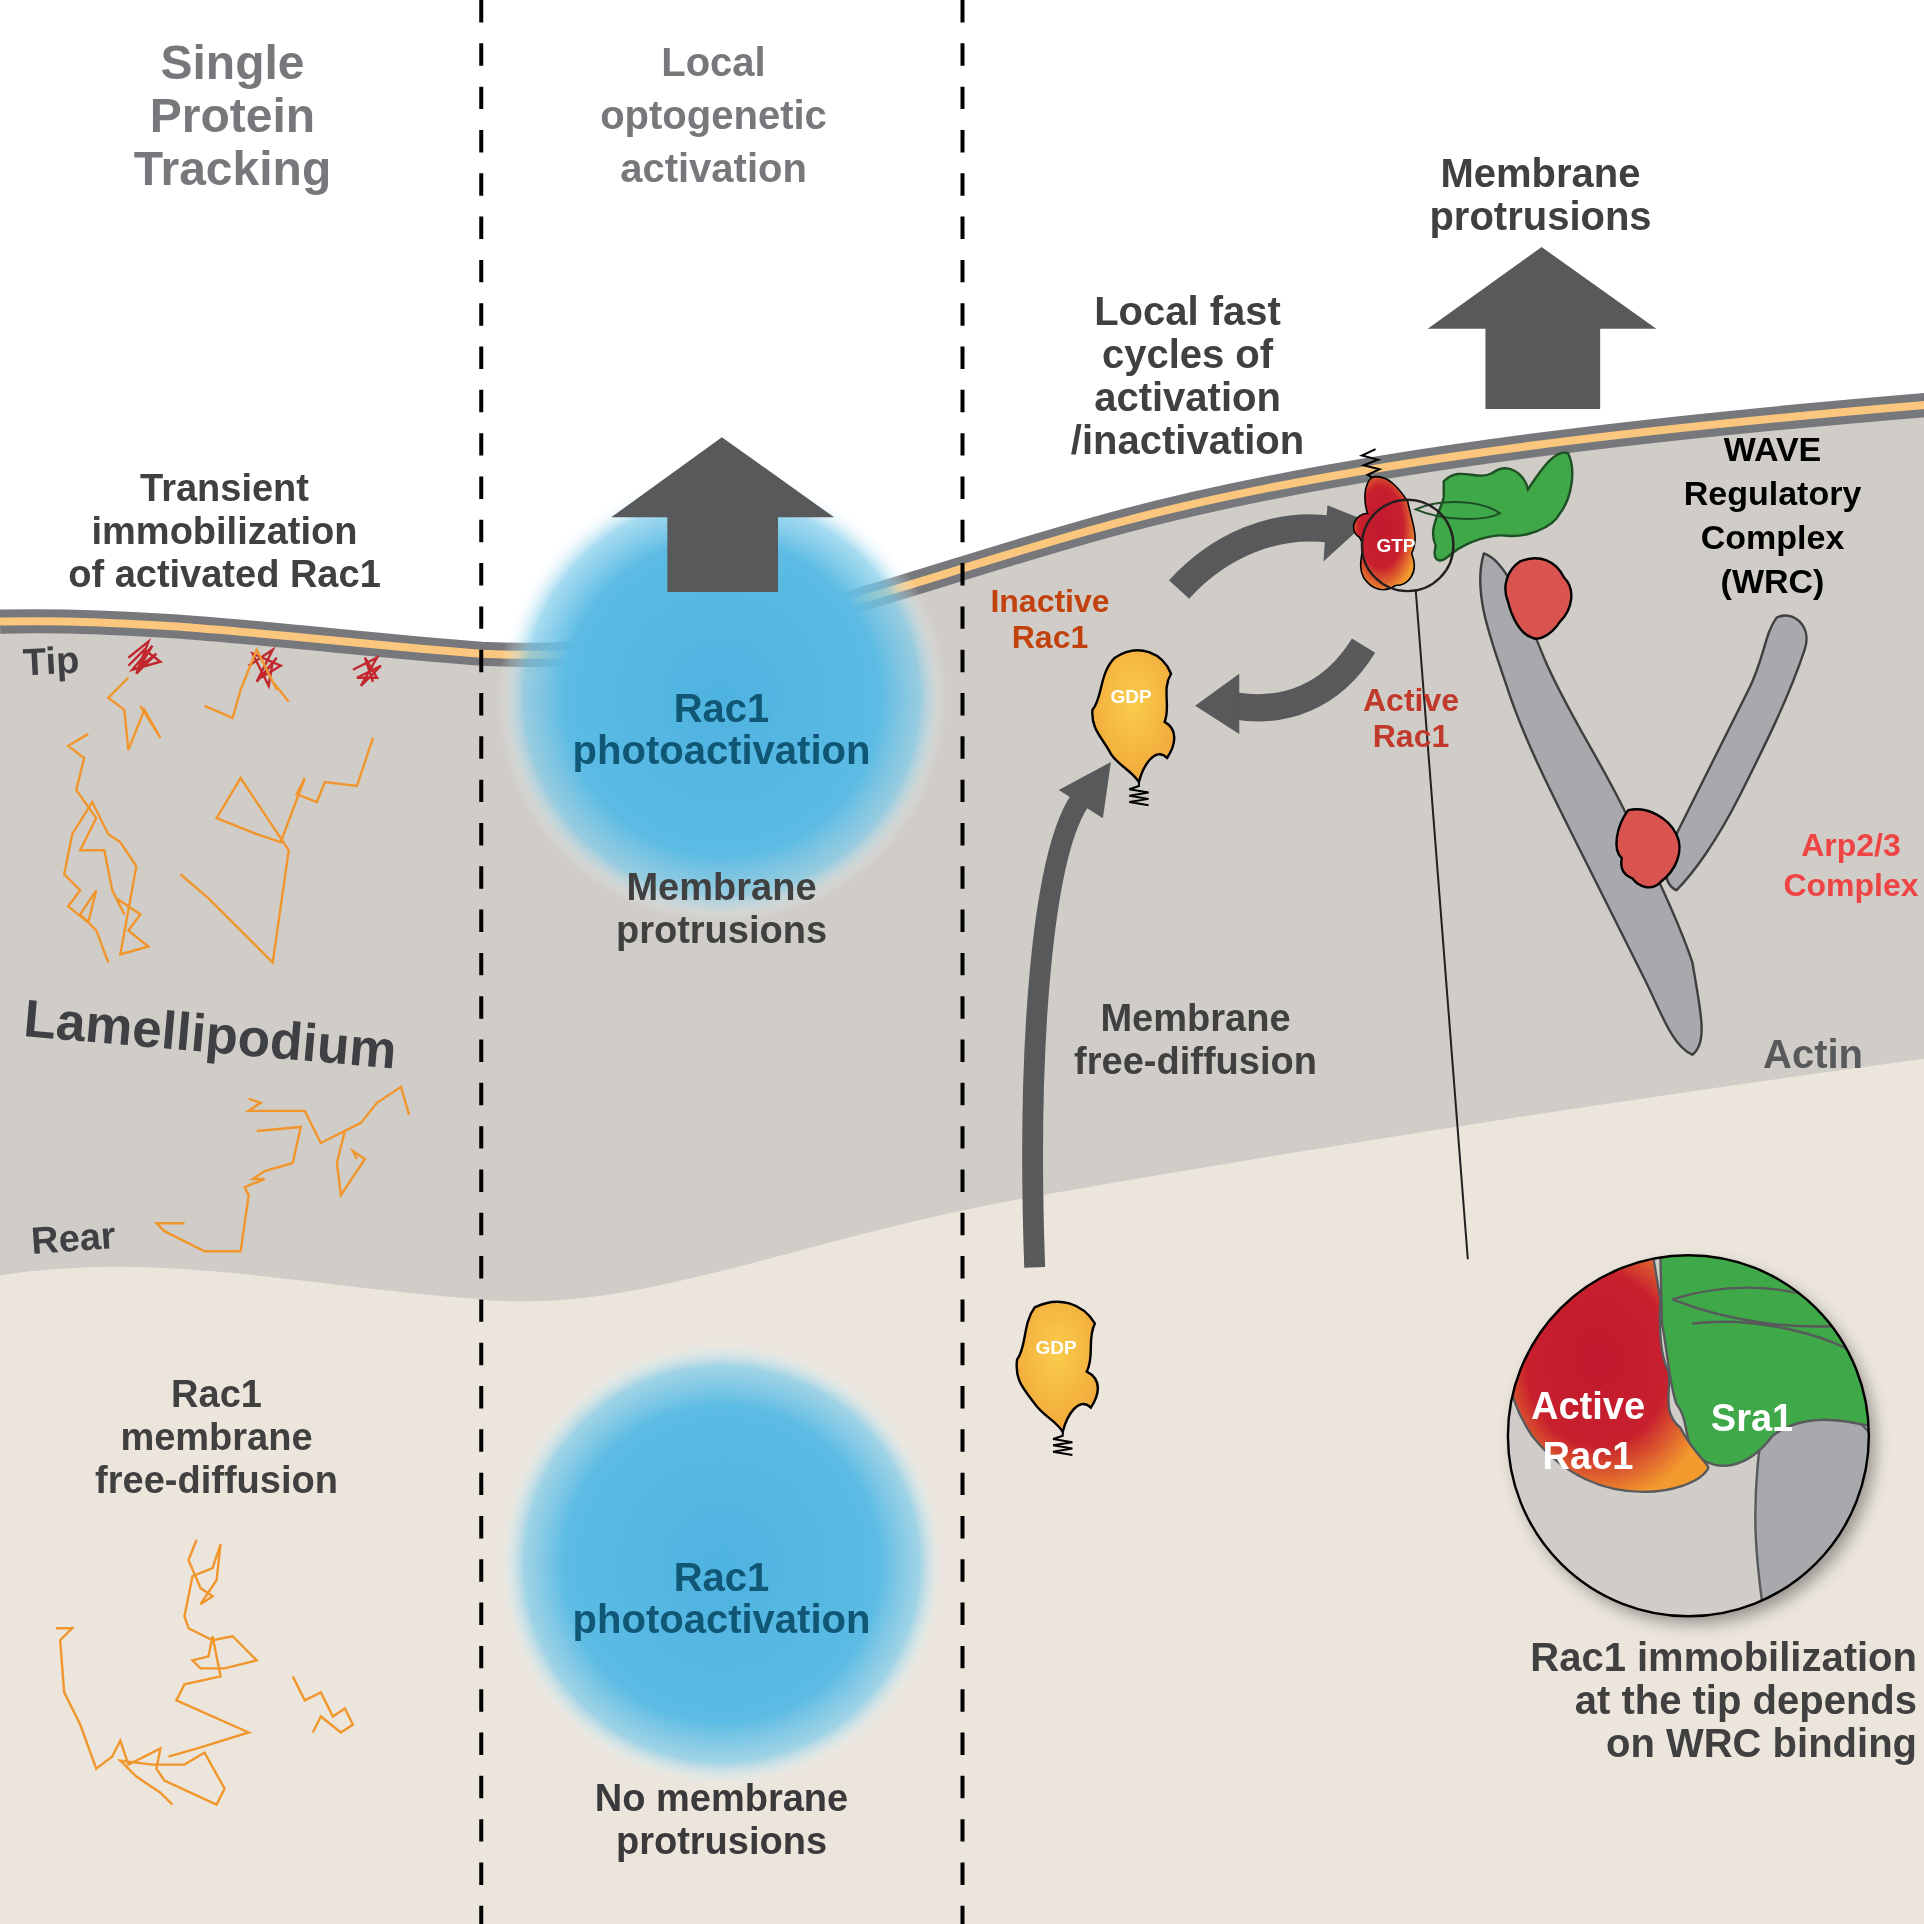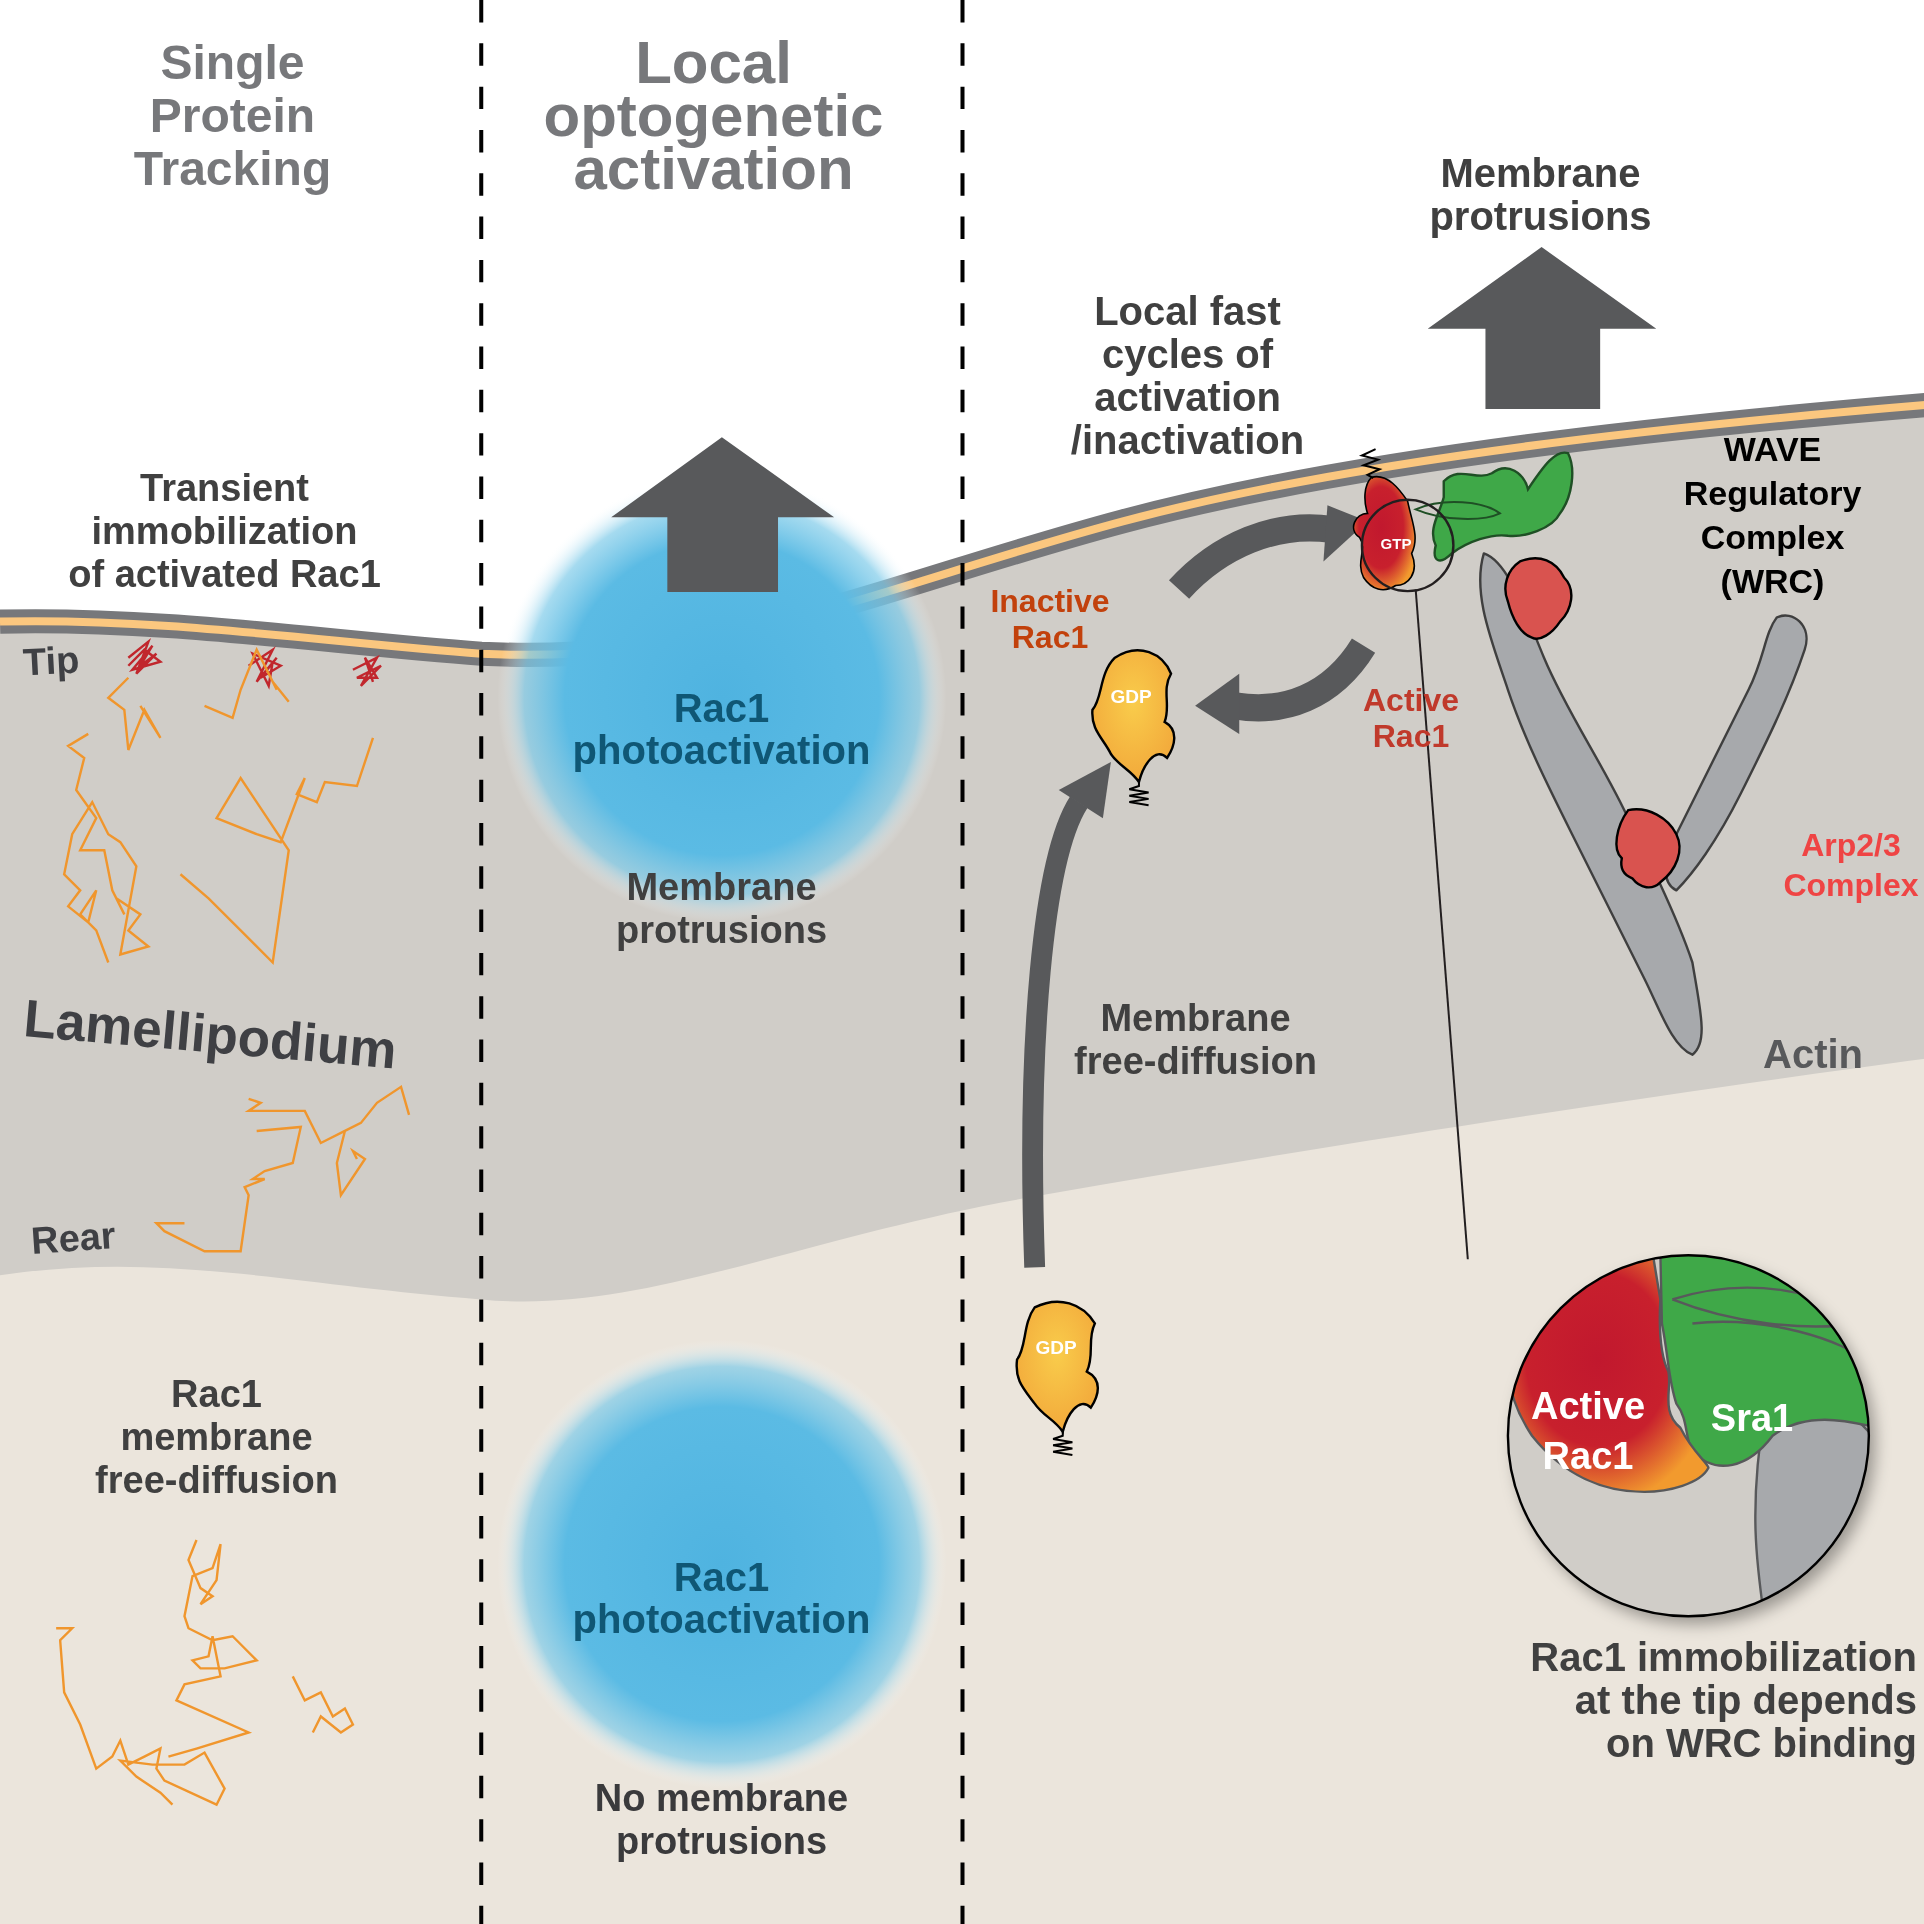--- a/index.html
+++ b/index.html
@@ -124,42 +124,42 @@
 <div class="lbl black" style="left:16px; top:467px; width:417px; font-size:38px; line-height:43px;">Transient
 immobilization
 of activated Rac1</div>
 <div class="lbl" style="left:22.5px; top:642px; font-size:38px; color:#3f4044; transform:rotate(-3deg);">Tip</div>
 <div class="lbl" style="left:24px; top:991px; font-size:53px; color:#3f4044; transform:rotate(5deg); transform-origin:left;">Lamellipodium</div>
 <div class="lbl" style="left:30.5px; top:1219px; font-size:38px; color:#3f4044; transform:rotate(-4deg);">Rear</div>
 <div class="lbl black" style="left:48px; top:1373px; width:337px; font-size:38px; line-height:43px;">Rac1
 membrane
 free-diffusion</div>
 
-<div class="lbl col-title" style="left:513px; top:36px; width:401px; font-size:60px;">Local
+<div class="lbl col-title" style="left:513px; top:36px; width:401px; font-size:40px;">Local
 optogenetic
 activation</div>
 <div class="lbl" style="left:513px; top:687px; width:417px; font-size:40px; line-height:42px; color:#0f5775;">Rac1
 photoactivation</div>
 <div class="lbl black" style="left:513px; top:866px; width:417px; font-size:38px; line-height:43px;">Membrane
 protrusions</div>
 <div class="lbl" style="left:513px; top:1556px; width:417px; font-size:40px; line-height:42px; color:#0f5775;">Rac1
 photoactivation</div>
 <div class="lbl" style="left:513px; top:1777px; width:417px; font-size:38px; line-height:43px; color:#3a3a3c;">No membrane
 protrusions</div>
 
 <div class="lbl black" style="left:1380px; top:152px; width:321px; font-size:40px; line-height:43px;">Membrane
 protrusions</div>
 <div class="lbl black" style="left:995px; top:290px; width:385px; font-size:40px; line-height:43px;">Local fast
 cycles of
 activation
 /inactivation</div>
 <div class="lbl" style="left:962px; top:583px; width:176px; font-size:32px; line-height:36px; color:#c2410c;">Inactive
 Rac1</div>
 <div class="lbl" style="left:1099px; top:687px; width:64px; font-size:19px; color:#ffffff;">GDP</div>
-<div class="lbl" style="left:1368px; top:536px; width:56px; font-size:15px; color:#ffffff;">GTP</div>
+<div class="lbl" style="left:1368px; top:536px; width:56px; font-size:19px; color:#ffffff;">GTP</div>
 <div class="lbl" style="left:1331px; top:682px; width:160px; font-size:32px; line-height:36px; color:#c0392b;">Active
 Rac1</div>
 <div class="lbl black" style="left:1035px; top:997px; width:321px; font-size:38px; line-height:43px;">Membrane
 free-diffusion</div>
 <div class="lbl" style="left:1024px; top:1338px; width:64px; font-size:19px; color:#ffffff;">GDP</div>
 <div class="lbl" style="left:1636px; top:427px; width:273px; font-size:34px; line-height:44px; color:#000000;">WAVE
 Regulatory
 Complex
 (WRC)</div>
 <div class="lbl" style="left:1755px; top:825px; width:192px; font-size:32px; line-height:40px; color:#ef4444;">Arp2/3

